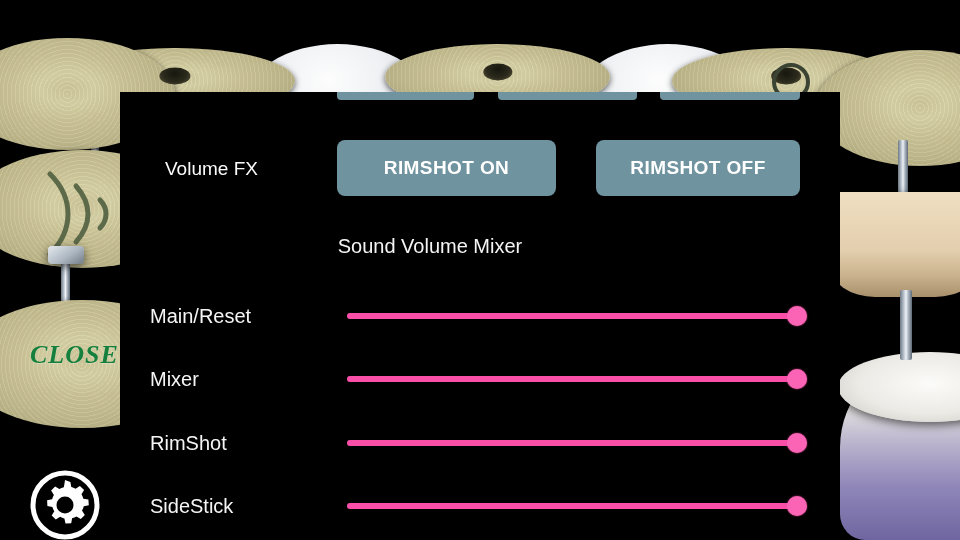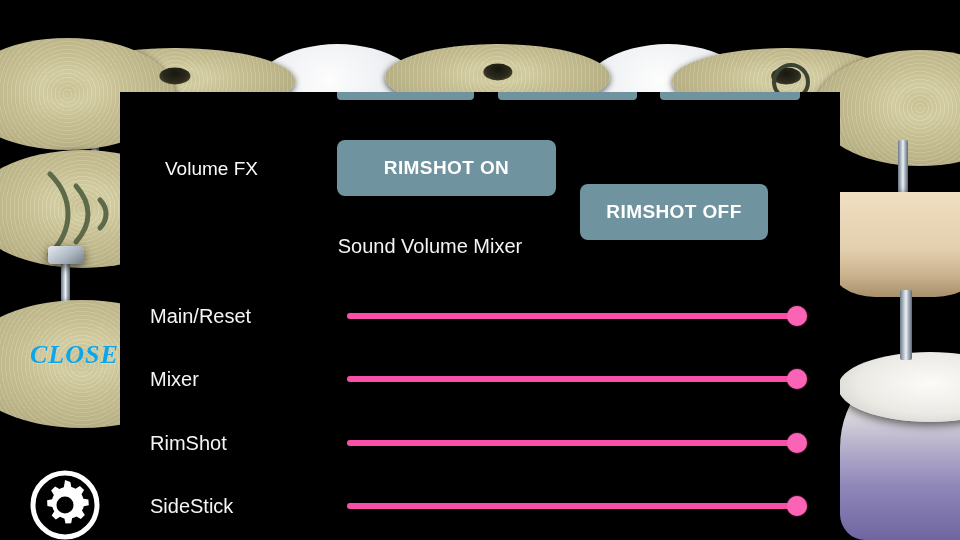--- a/index.html
+++ b/index.html
@@ -64,21 +64,21 @@
   }
 
   .stand {
     position: absolute;
     background: linear-gradient(to right, #6c7884 0%, #c3ccd6 35%, #eef2f6 50%, #aab4bf 70%, #5d6a76 100%);
     border-radius: 2px;
   }
 
   .close-text {
     position: absolute;
-    color: #0ea5e9;
+    color: #15803d;
     font-style: italic;
     font-weight: bold;
     font-size: 26px;
     letter-spacing: 1px;
     font-family: "Liberation Serif", serif;
     text-shadow: 0 1px 0 rgba(255,255,255,.22);
   }
 
   .arcs {
     position: absolute;
@@ -147,21 +147,21 @@
     border: none;
     border-radius: 8px;
     color: #ffffff;
     font-size: 19px;
     font-weight: bold;
     letter-spacing: .4px;
     font-family: "Liberation Sans", sans-serif;
     cursor: pointer;
   }
   #btn-rimshot-on  { left: 217px; width: 219px; }
-  #btn-rimshot-off { left: 460px; width: 188px; margin-top: 44px; }
+  #btn-rimshot-off { left: 476px; width: 204px; }
 
   #mixer-title {
     position: absolute;
     left: 0;
     top: 143px;
     width: 612px;
     text-align: center;
     color: #f4f4f4;
     font-size: 20px;
     padding-left: 8px;

